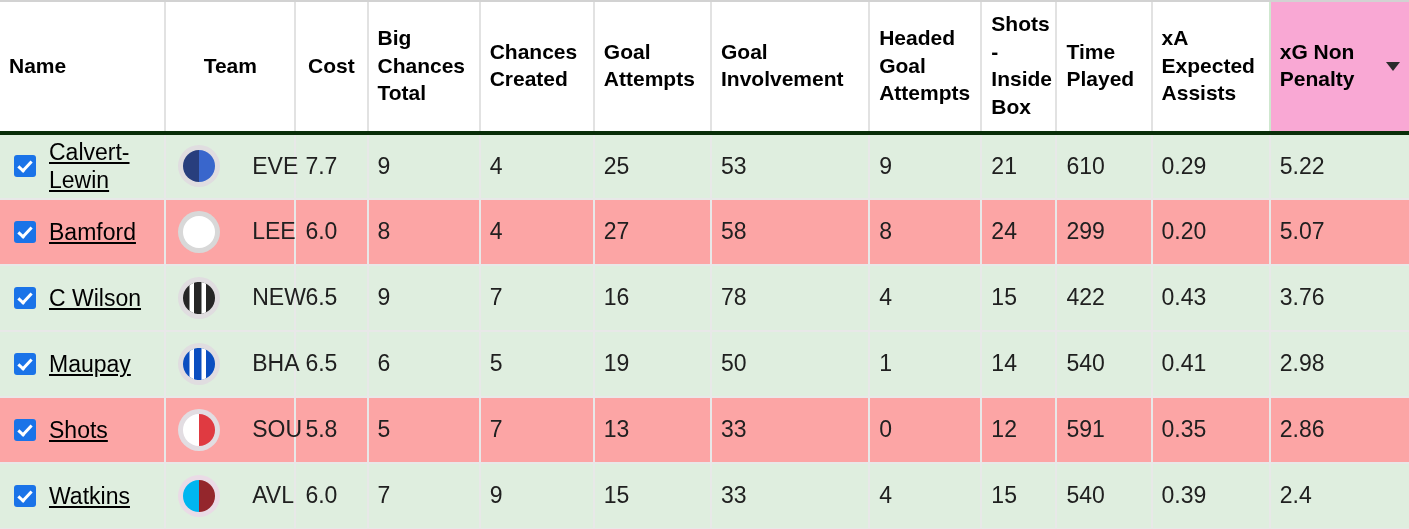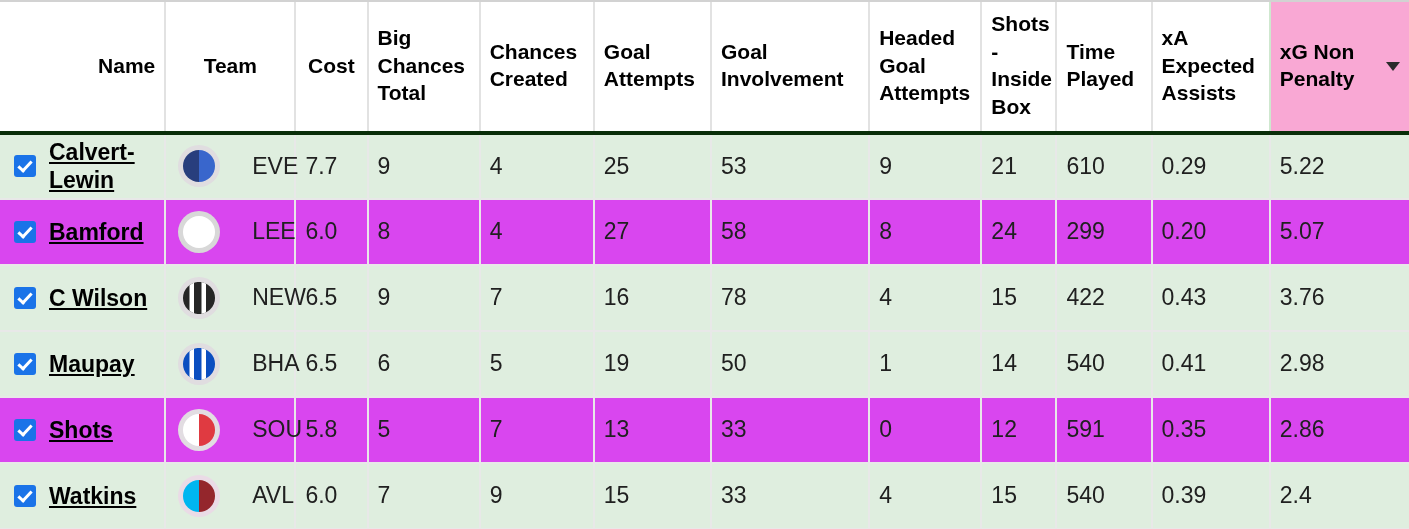--- a/index.html
+++ b/index.html
@@ -54,39 +54,39 @@
   }
   .th-label { display: block; }
   .sort-caret {
     width: 0; height: 0;
     border-left: 7px solid transparent;
     border-right: 7px solid transparent;
     border-top: 9px solid #2b2b2b;
     flex: 0 0 auto;
     margin-top: 2px;
   }
-  th.col-name .th-inner { justify-content: flex-end; }
+  th.col-name .th-inner { justify-content: flex-start; }
   th.col-team .th-inner { justify-content: center; align-items: flex-end; }
   th.col-cost .th-inner { justify-content: center; }
 
   
   #stats-table tbody td {
     border-left: 2px solid #e8e8e8;
     border-bottom: 2px solid #e8e8e8;
     font-size: 23px;
     color: #202020;
     padding: 0 9px;
     height: 66px;
     vertical-align: middle;
     box-sizing: border-box;
     white-space: nowrap;
   }
   #stats-table tbody td:first-child { border-left: none; }
   tr.row-green td { background: #dfeedf; }
-  tr.row-white td { background: #d946ef; margin-left: 46px; }
+  tr.row-white td { background: #fca5a5; margin-left: 46px; }
 
   
   .name-cell {
     padding-left: 14px !important;
     white-space: normal !important;
   }
   .name-wrap {
     display: flex;
     align-items: center;
     gap: 13px;
@@ -106,21 +106,21 @@
     left: 7px;
     top: 3px;
     width: 5px;
     height: 11px;
     border: solid #ffffff;
     border-width: 0 3px 3px 0;
     transform: rotate(43deg);
   }
   .player-name {
     font-size: 23px;
-    font-weight: bold;
+    font-weight: normal;
     color: #000000;
     text-decoration: underline;
     line-height: 1.24;
     cursor: pointer;
   }
 
   
   .team-cell { padding-left: 12px !important; }
   .team-wrap {
     display: flex;

